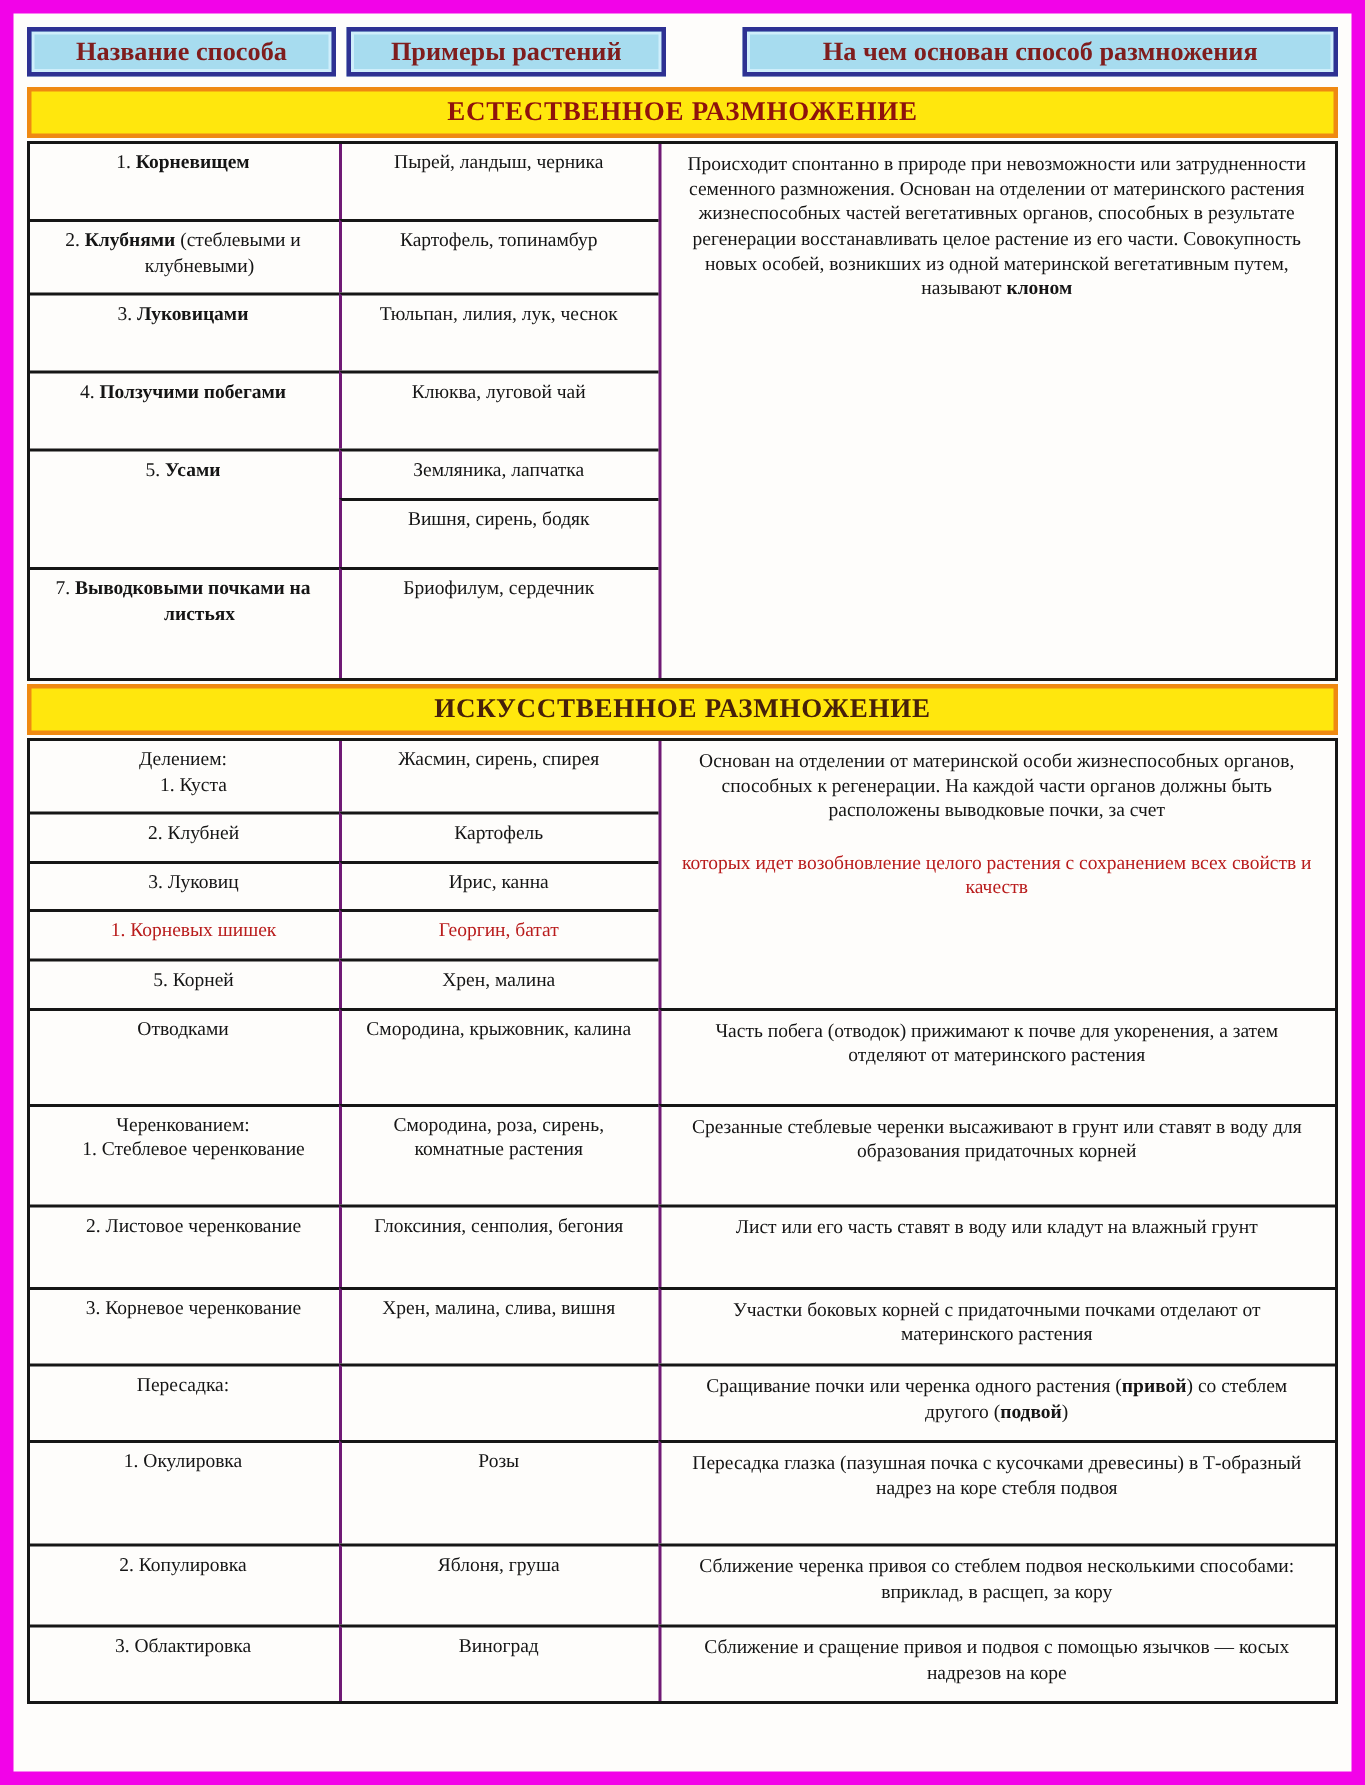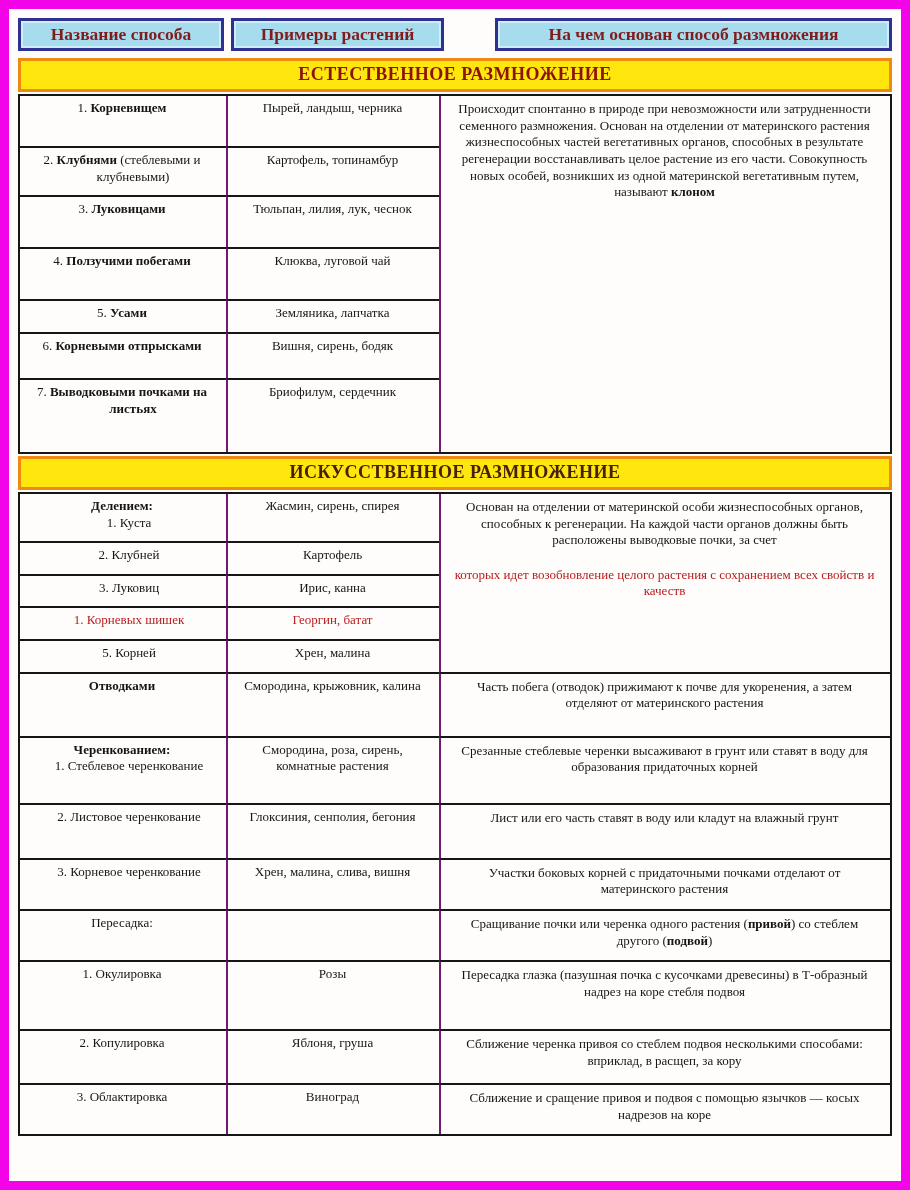--- a/index.html
+++ b/index.html
@@ -24,21 +24,21 @@
   
   .tbl{display:grid;grid-template-columns:206px 213px 1fr;
        border:2px solid #161616;margin:1px 0;background:#fefdfb;}
   .cell{box-sizing:border-box;padding:4px 10px 10px 8px;font-size:13px;line-height:1.28;text-align:center;}
   .cell.colb,.cell.colc{border-left:2px solid #701a75;}
   .bt{border-top:2px solid #161616;}
   .bold{font-weight:700;}
   .light{color:#b91c1c;}
   
   .method{padding-left:30px;text-indent:-22px;}
-  .lead{font-weight:700;}
+  .lead{font-weight:400;}
   .item{margin-left:14px;padding-left:18px;text-indent:-18px;}
   .desc p{margin:1px;}
   .desc p + p{margin-top:18px;}
   
   .n1{min-height:50px}.n2{min-height:47px}.n3{min-height:52px}.n4{min-height:52px}
   .n5{min-height:26px}.n6{min-height:46px}.n7{min-height:74px}
   .a1{min-height:42px}.a2{min-height:29px}.a3{min-height:28px}.a4{min-height:29px}
   .a5{min-height:29px}.a6{min-height:64px}.a7{min-height:67px}.a8{min-height:55px}
   .a9{min-height:42px}.a10{min-height:51px}.a11{min-height:69px}.a12{min-height:54px}
   .a13{min-height:45px}
@@ -72,21 +72,20 @@
 
     <div class="cell n3 method bt" style="grid-column:1"><span>3.</span> <span class="bold">Луковицами</span><span></span></div>
     <div class="cell n3 colb bt" style="grid-column:2">Тюльпан, лилия, лук, чеснок</div>
 
     <div class="cell n4 method bt" style="grid-column:1"><span>4.</span> <span class="bold">Ползучими побегами</span><span></span></div>
     <div class="cell n4 colb bt" style="grid-column:2">Клюква, луговой чай</div>
 
     <div class="cell n5 method bt" style="grid-column:1"><span>5.</span> <span class="bold">Усами</span><span></span></div>
     <div class="cell n5 colb bt" style="grid-column:2">Земляника, лапчатка</div>
 
-    <div class="cell n6 method bt" style="grid-column:1"><span>6.</span> <span class="bold">Корневыми отпрысками</span><span></span></div>
     <div class="cell n6 colb bt" style="grid-column:2">Вишня, сирень, бодяк</div>
 
     <div class="cell n7 method bt" style="grid-column:1"><span>7.</span> <span class="bold">Выводковыми почками на листьях</span><span></span></div>
     <div class="cell n7 colb bt" style="grid-column:2">Бриофилум, сердечник</div>
   </div>
 
   <div class="banner art">ИСКУССТВЕННОЕ РАЗМНОЖЕНИЕ</div>
 
   <div class="tbl">
 

